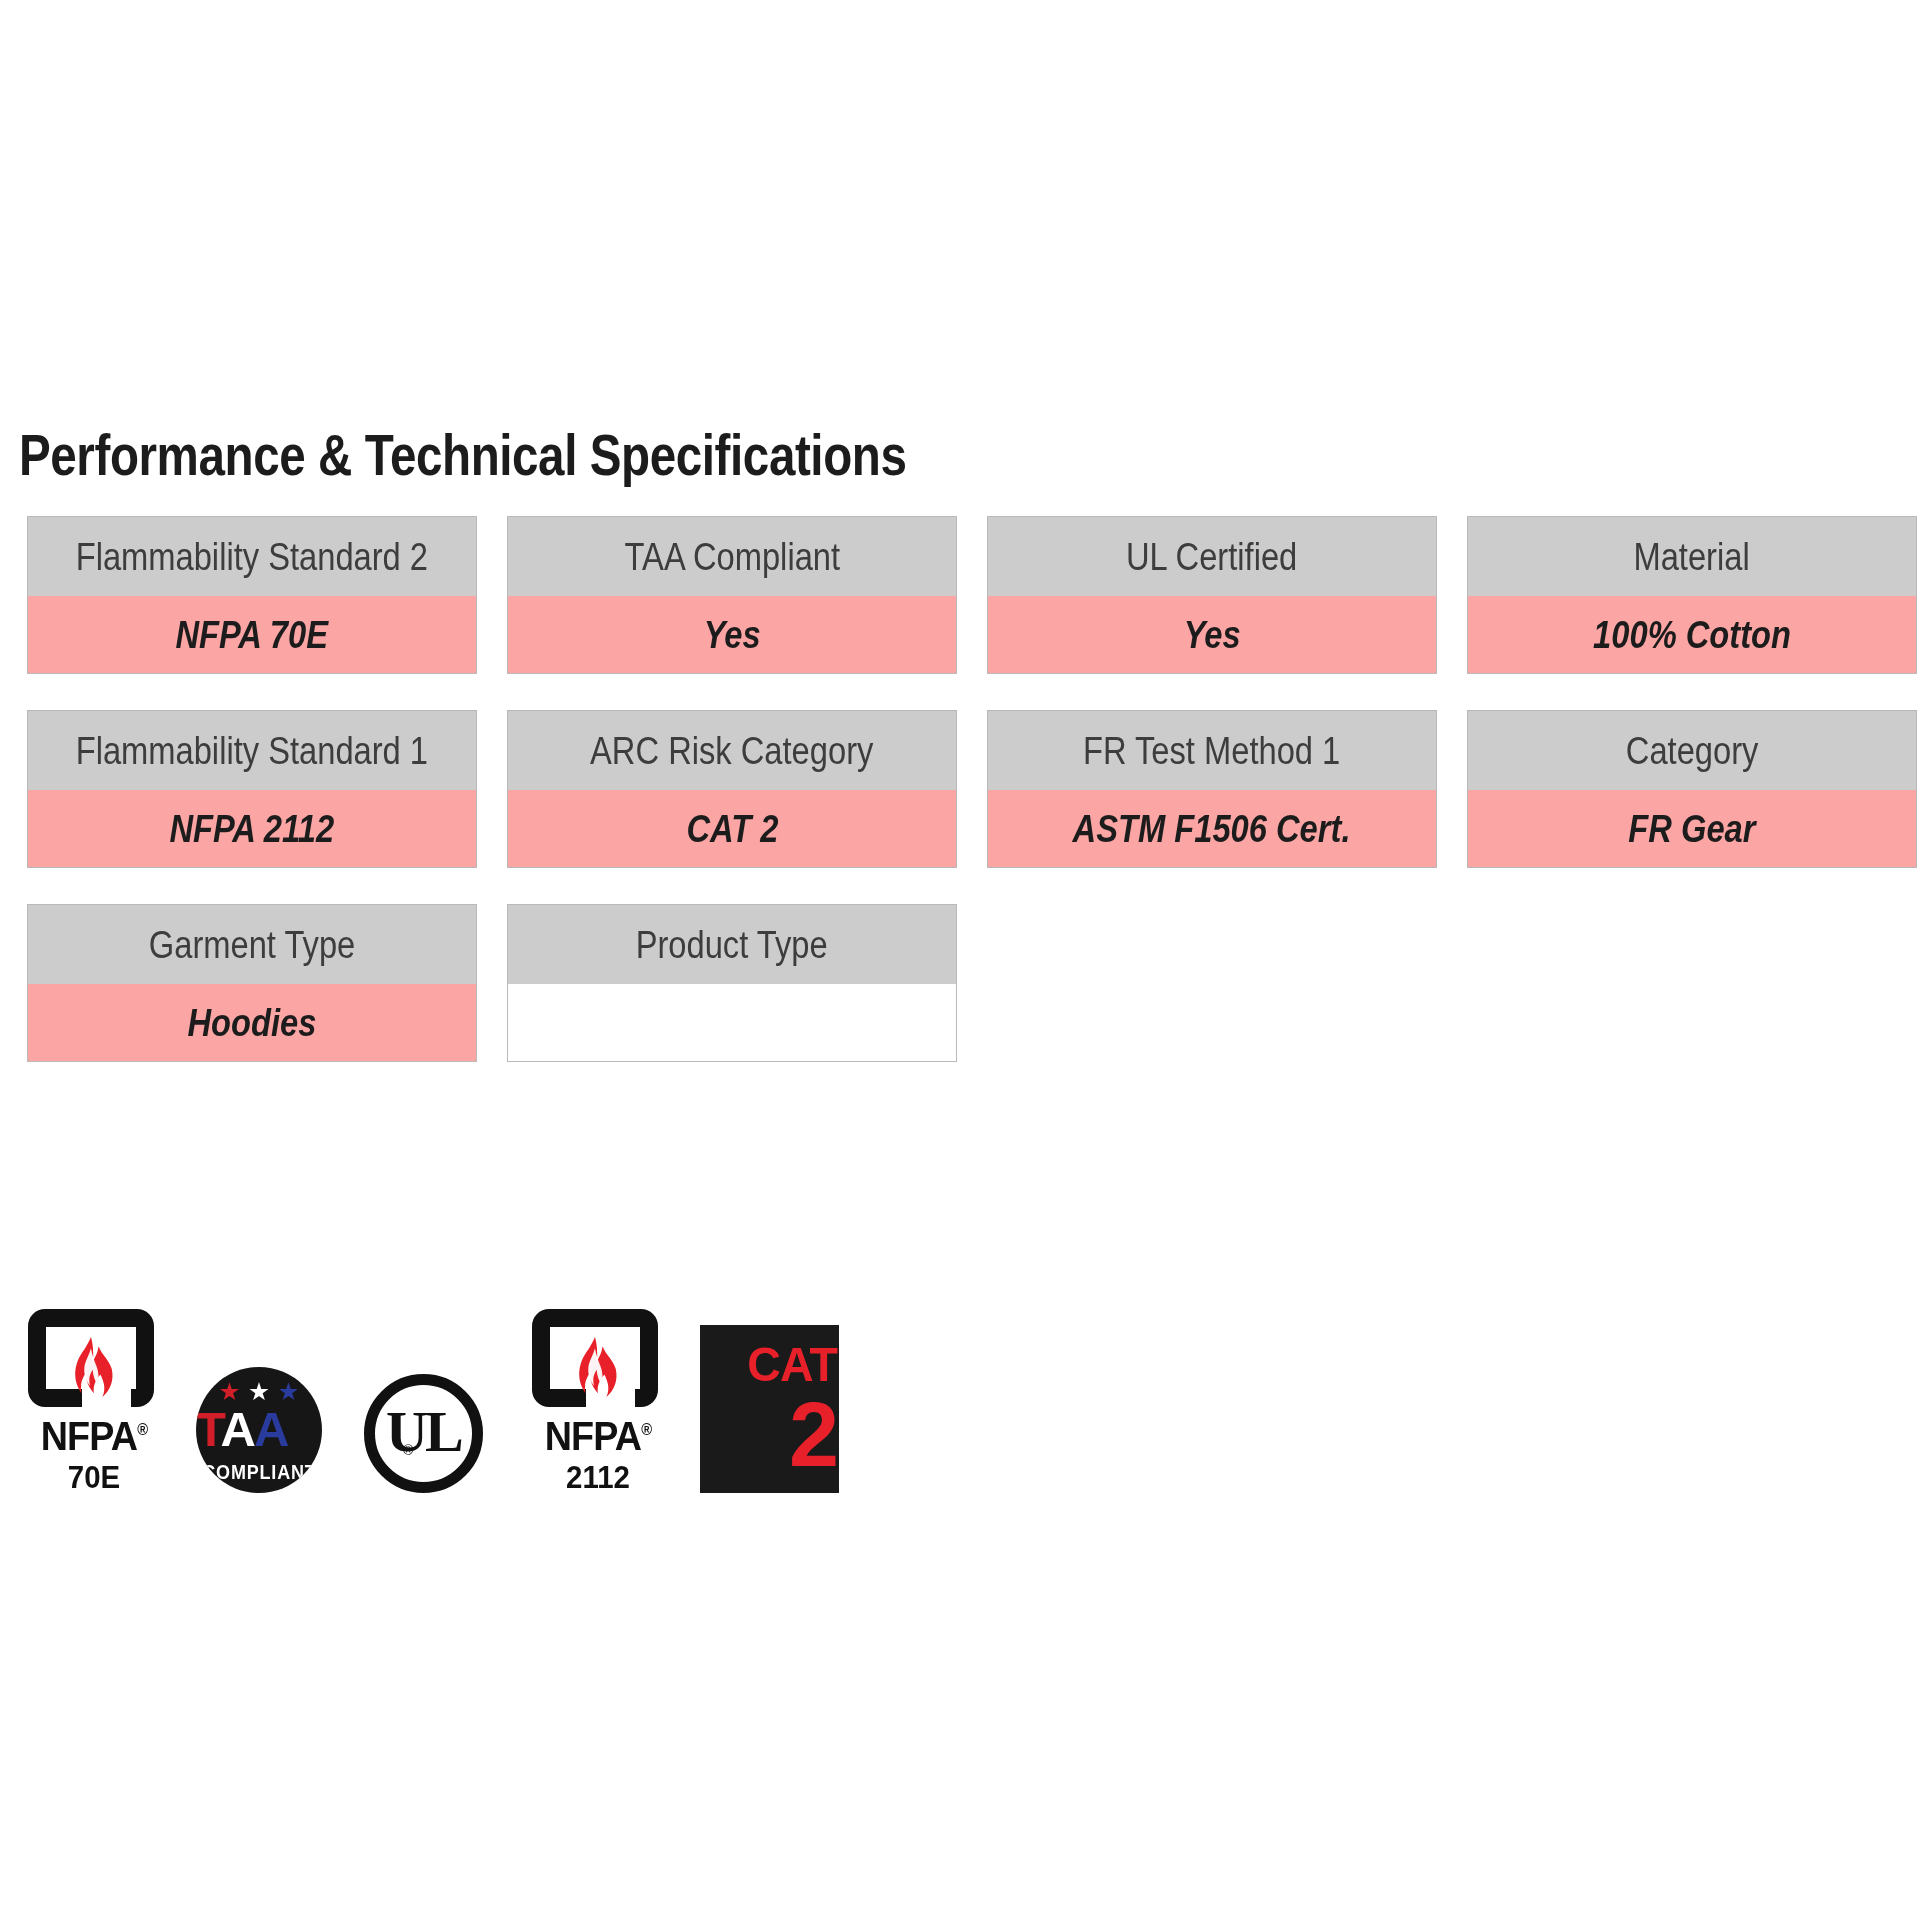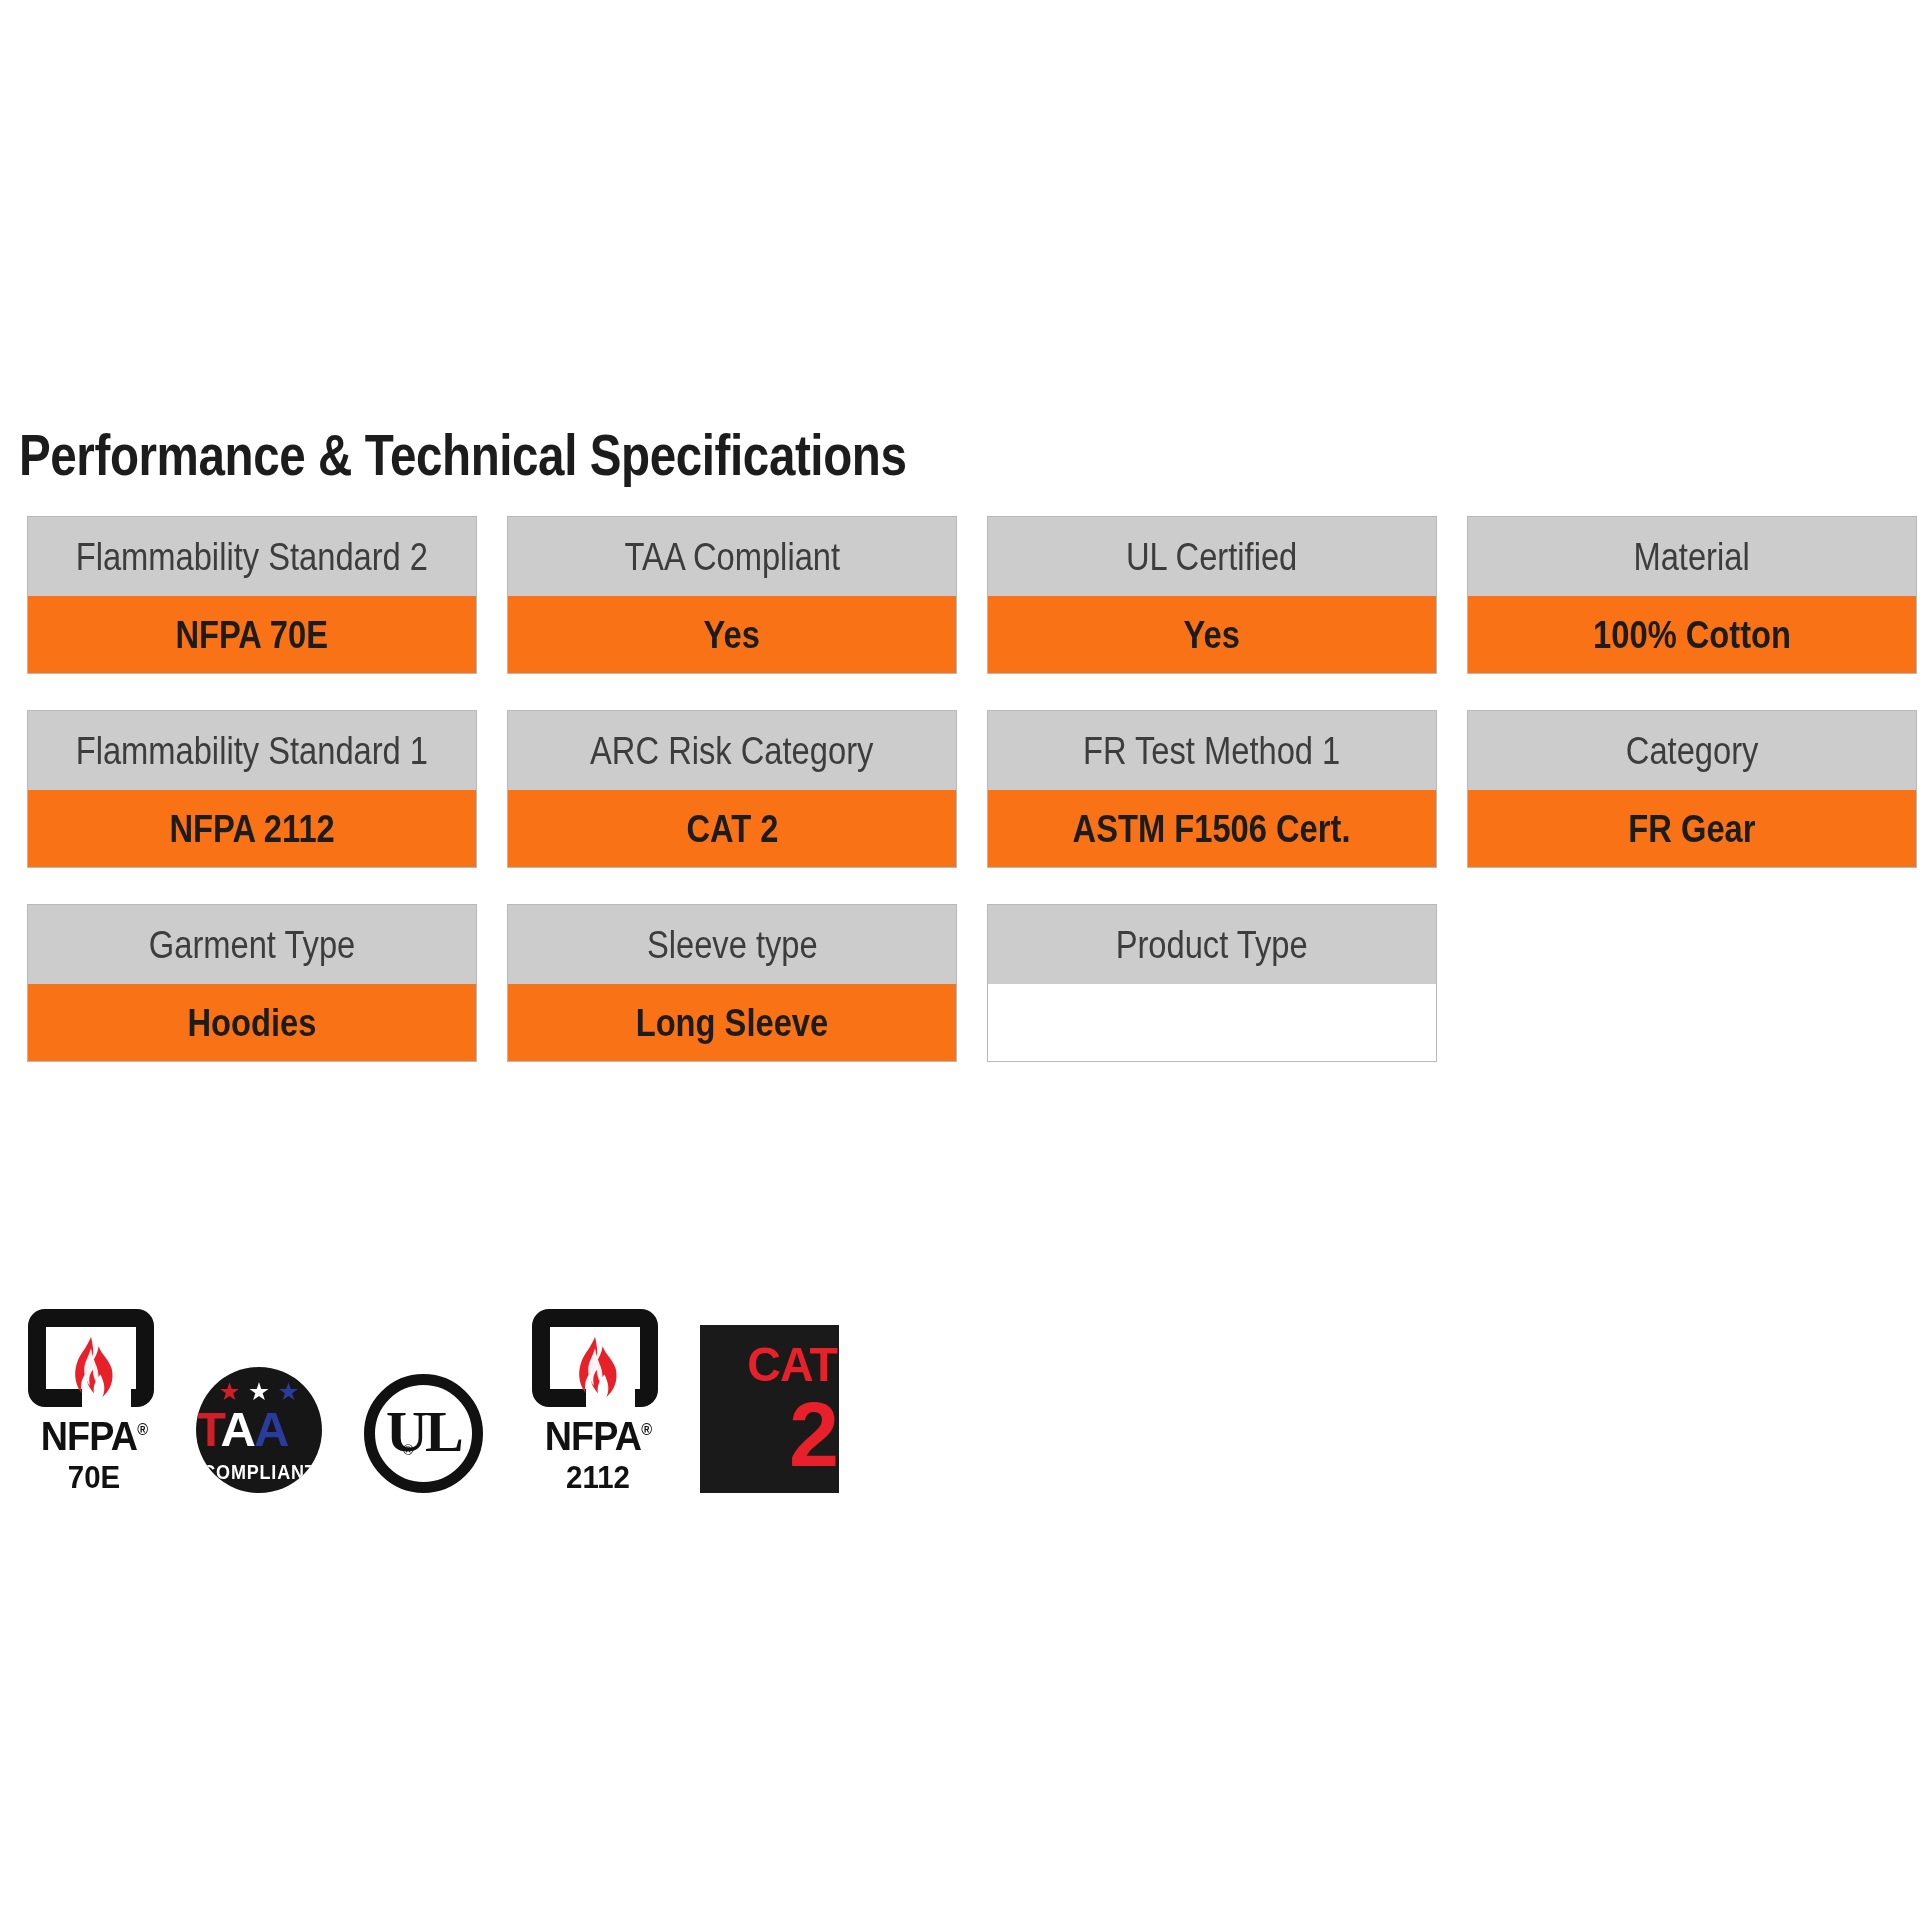--- a/index.html
+++ b/index.html
@@ -54,26 +54,27 @@
   .card-head-text{
     font-family:"Liberation Sans",sans-serif;
     font-size:38px;
     font-weight:normal;
     color:#3d3d3d;
     transform:scaleX(0.86);
     white-space:nowrap;
     line-height:1;
   }
   .card-body{
-    background:#f97316;
+    background:#fca5a5;
     height:77px;
     display:flex;
     align-items:center;
     justify-content:center;
     box-sizing:border-box;
+    font-style:italic;
   }
   .card-body-text{
     font-family:"Liberation Sans",sans-serif;
     font-size:38px;
     font-weight:bold;
     color:#1c1c1c;
     transform:scaleX(0.86);
     white-space:nowrap;
     line-height:1;
   }
@@ -317,28 +318,20 @@
     <div class="card">
       <div class="card-head">
         <span class="card-head-text">Garment Type</span>
       </div>
       <div class="card-body">
         <span class="card-body-text">Hoodies</span>
       </div>
     </div>
 
 
-    <div class="card">
-      <div class="card-head">
-        <span class="card-head-text">Sleeve type</span>
-      </div>
-      <div class="card-body">
-        <span class="card-body-text">Long Sleeve</span>
-      </div>
-    </div>
 
     <div class="card">
       <div class="card-head">
         <span class="card-head-text">Product Type</span>
       </div>
     </div>
 
   </div>
 
   <div class="badges">

